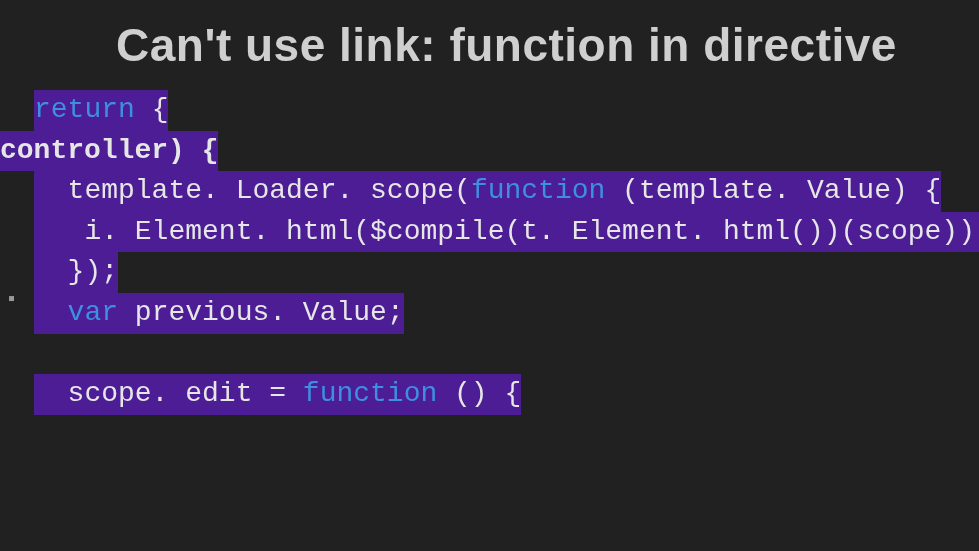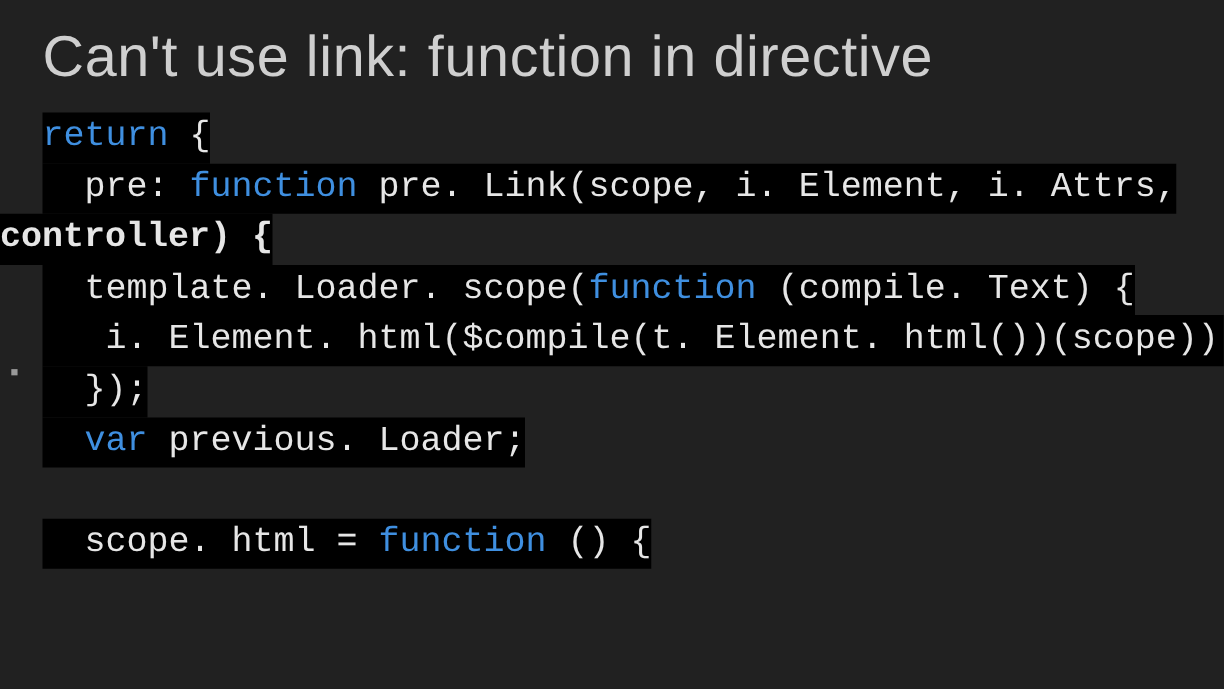--- a/index.html
+++ b/index.html
@@ -14,39 +14,40 @@
   }
   .slide {
     box-sizing: border-box;
     padding: 18px 0 0 34px;
     position: relative;
     width: 100%;
     height: 100%;
   }
   .title {
     font-size: 46px;
-    font-weight: 400;
+    font-weight: 700;
     color: #cfcfcf;
     margin: 0 0 18px 0;
     letter-spacing: 0.5px;
+    text-align: center;
   }
   .code {
     font-family: Consolas, "Courier New", monospace;
     font-size: 28px;
     line-height: 1.45;
     position: relative;
     margin-left: -34px; 
     padding-left: 0;
   }
   .line {
     white-space: pre;
     display: block;
   }
   .hl {
-    background: #000000;
+    background: #4c1d95;
     display: inline-block;
   }
   .ind0 { padding-left: 34px; }
   .wrap { padding-left: 0; font-weight: bold; }
   .blank { height: 1.45em; }
   .kw { color: #3f8fe0; }      
   .txt { color: #e6e6e6; }
   .bullet {
     position: absolute;
     left: 8px;
@@ -61,31 +62,30 @@
 <div class="slide">
 
   <h1 class="title">Can't use link: function in directive</h1>
 
   <div class="bullet">▪</div>
 
   <div class="code">
 
     <span class="line ind0"><span class="hl"><span class="kw">return</span><span class="txt"> {</span></span></span>
 
-    <span class="line ind0"><span class="hl"><span class="txt">  pre: </span><span class="kw">function</span><span class="txt"> pre. Link(scope, i. Element, i. Attrs,</span></span></span>
 
     <span class="line wrap"><span class="hl"><span class="txt">controller) {</span></span></span>
 
-    <span class="line ind0"><span class="hl"><span class="txt">  template. Loader. scope(</span><span class="kw">function</span><span class="txt"> (compile. Text) {</span></span></span>
+    <span class="line ind0"><span class="hl"><span class="txt">  template. Loader. scope(</span><span class="kw">function</span><span class="txt"> (template. Value) {</span></span></span>
 
     <span class="line ind0"><span class="hl"><span class="txt">   i. Element. html($compile(t. Element. html())(scope));</span></span></span>
 
     <span class="line ind0"><span class="hl"><span class="txt">  });</span></span></span>
 
-    <span class="line ind0"><span class="hl"><span class="txt">  </span><span class="kw">var</span><span class="txt"> previous. Loader;</span></span></span>
+    <span class="line ind0"><span class="hl"><span class="txt">  </span><span class="kw">var</span><span class="txt"> previous. Value;</span></span></span>
 
     <span class="line blank"></span>
 
-    <span class="line ind0"><span class="hl"><span class="txt">  scope. html = </span><span class="kw">function</span><span class="txt"> () {</span></span></span>
+    <span class="line ind0"><span class="hl"><span class="txt">  scope. edit = </span><span class="kw">function</span><span class="txt"> () {</span></span></span>
 
   </div>
 
 </div>
 
 </body></html>

